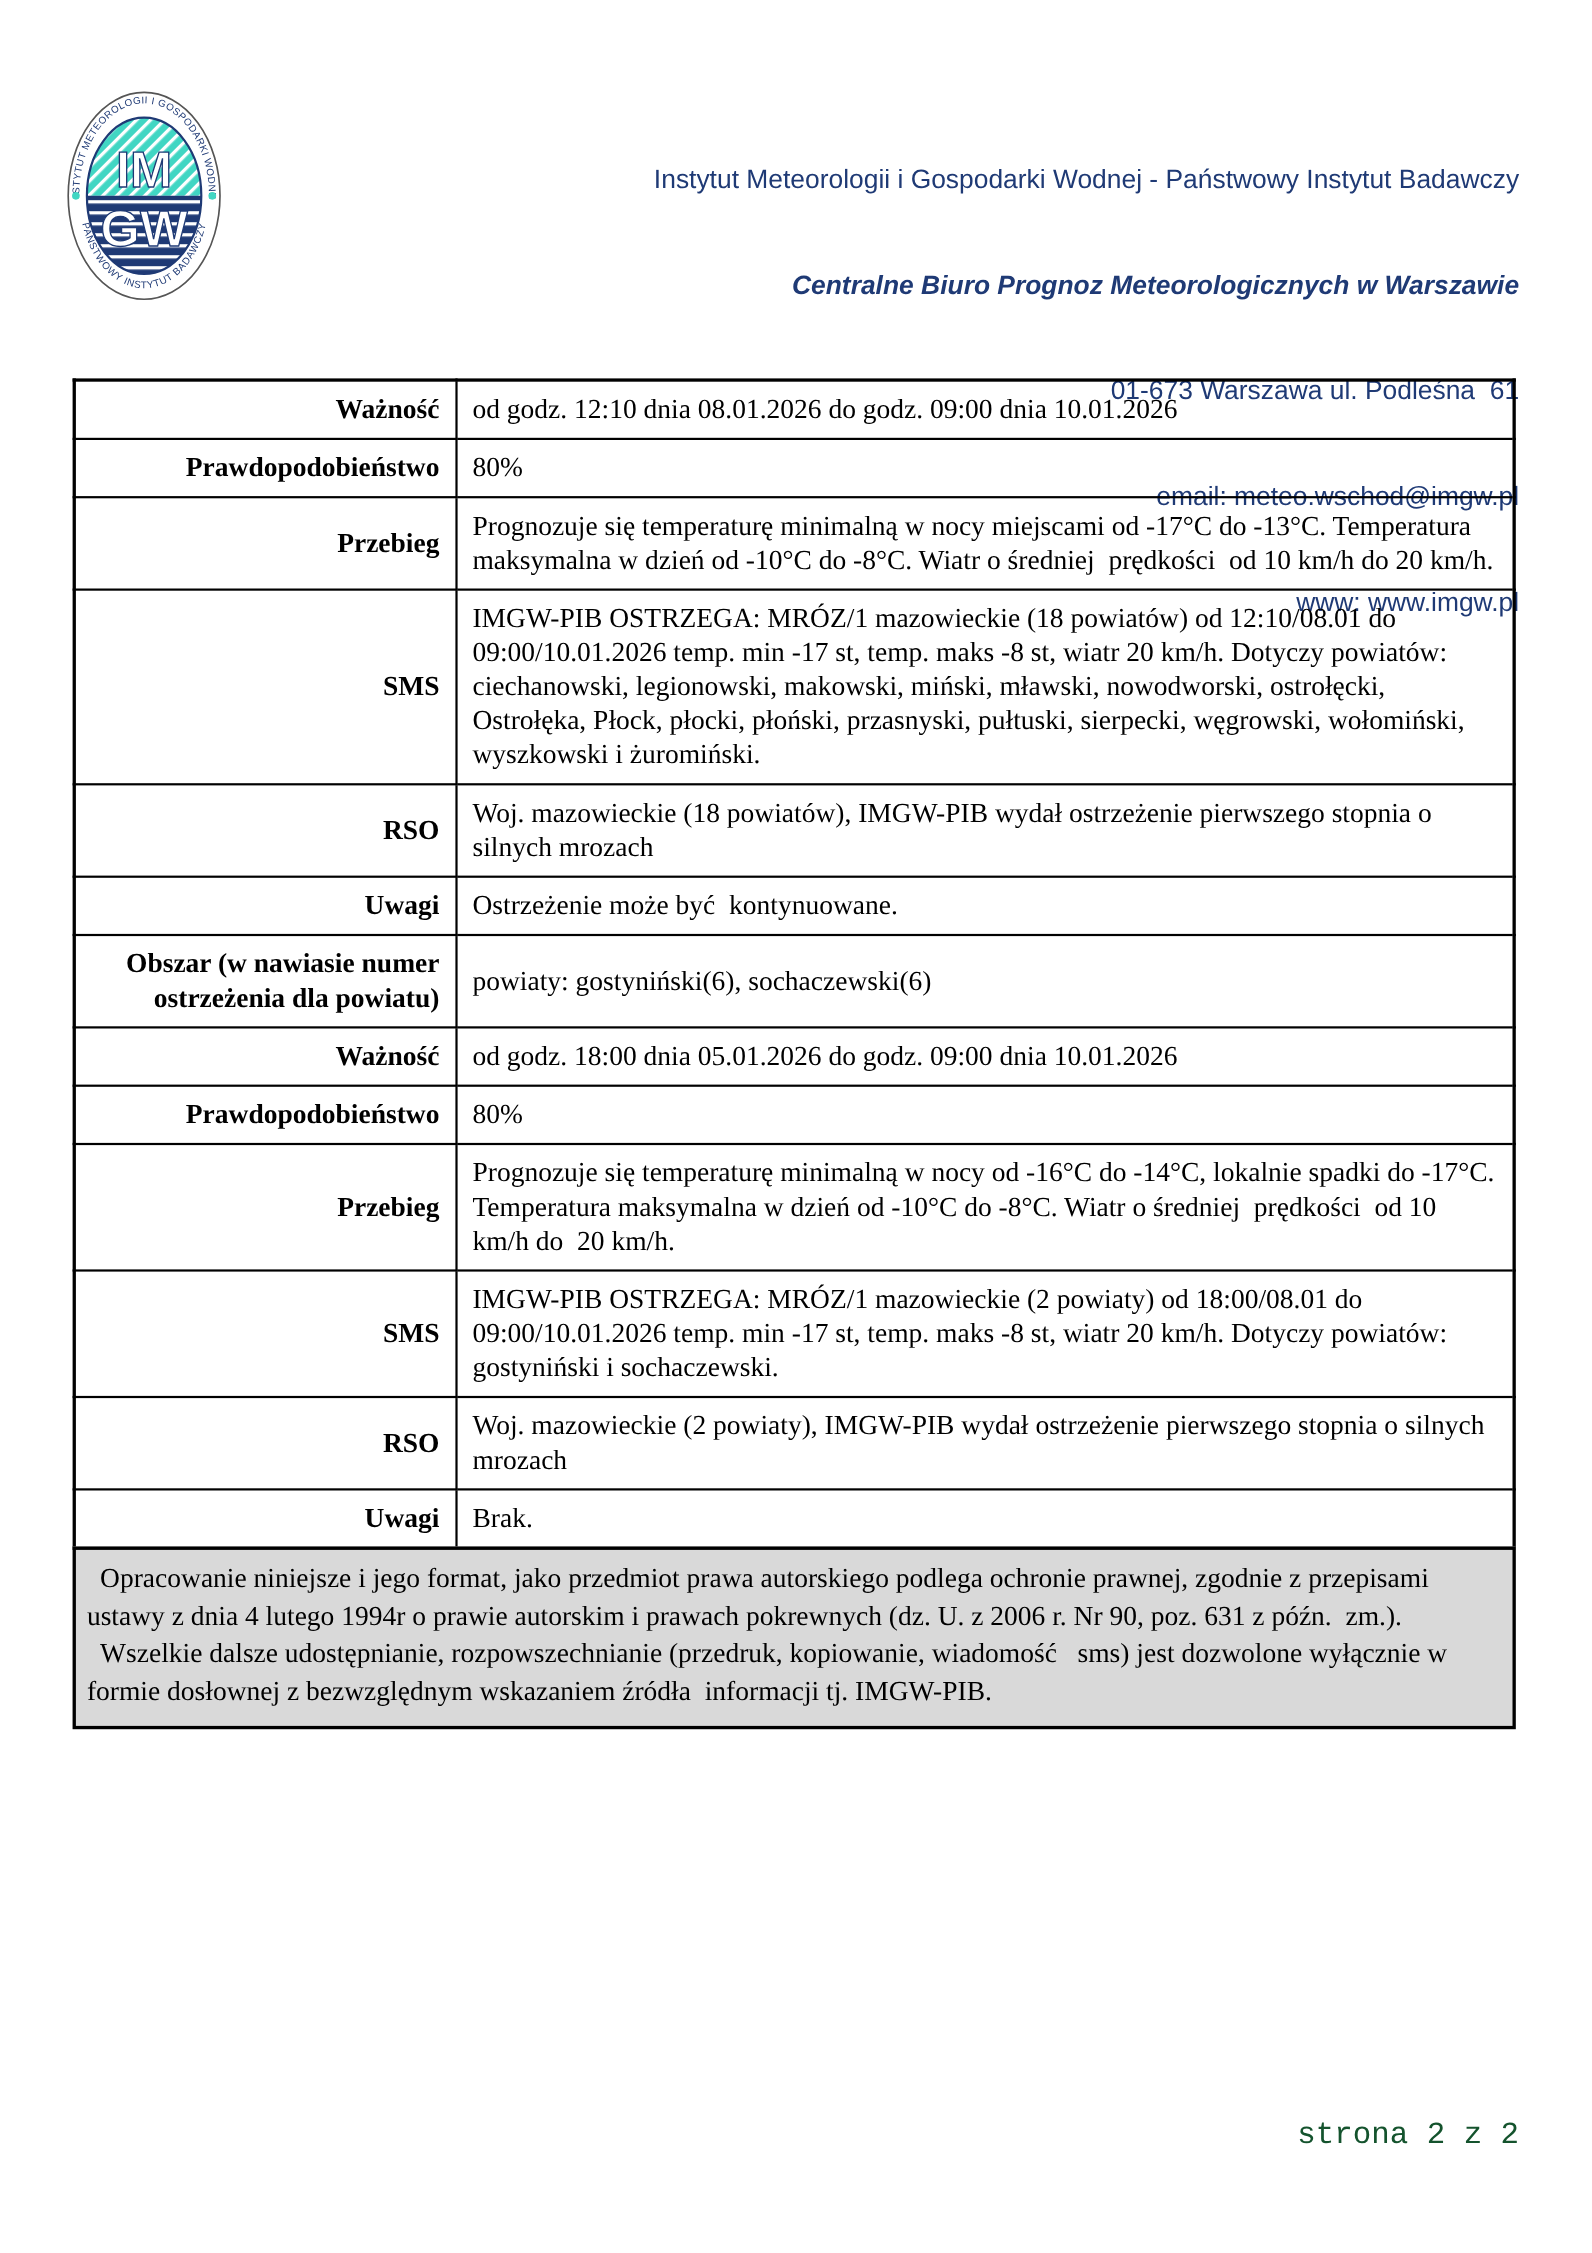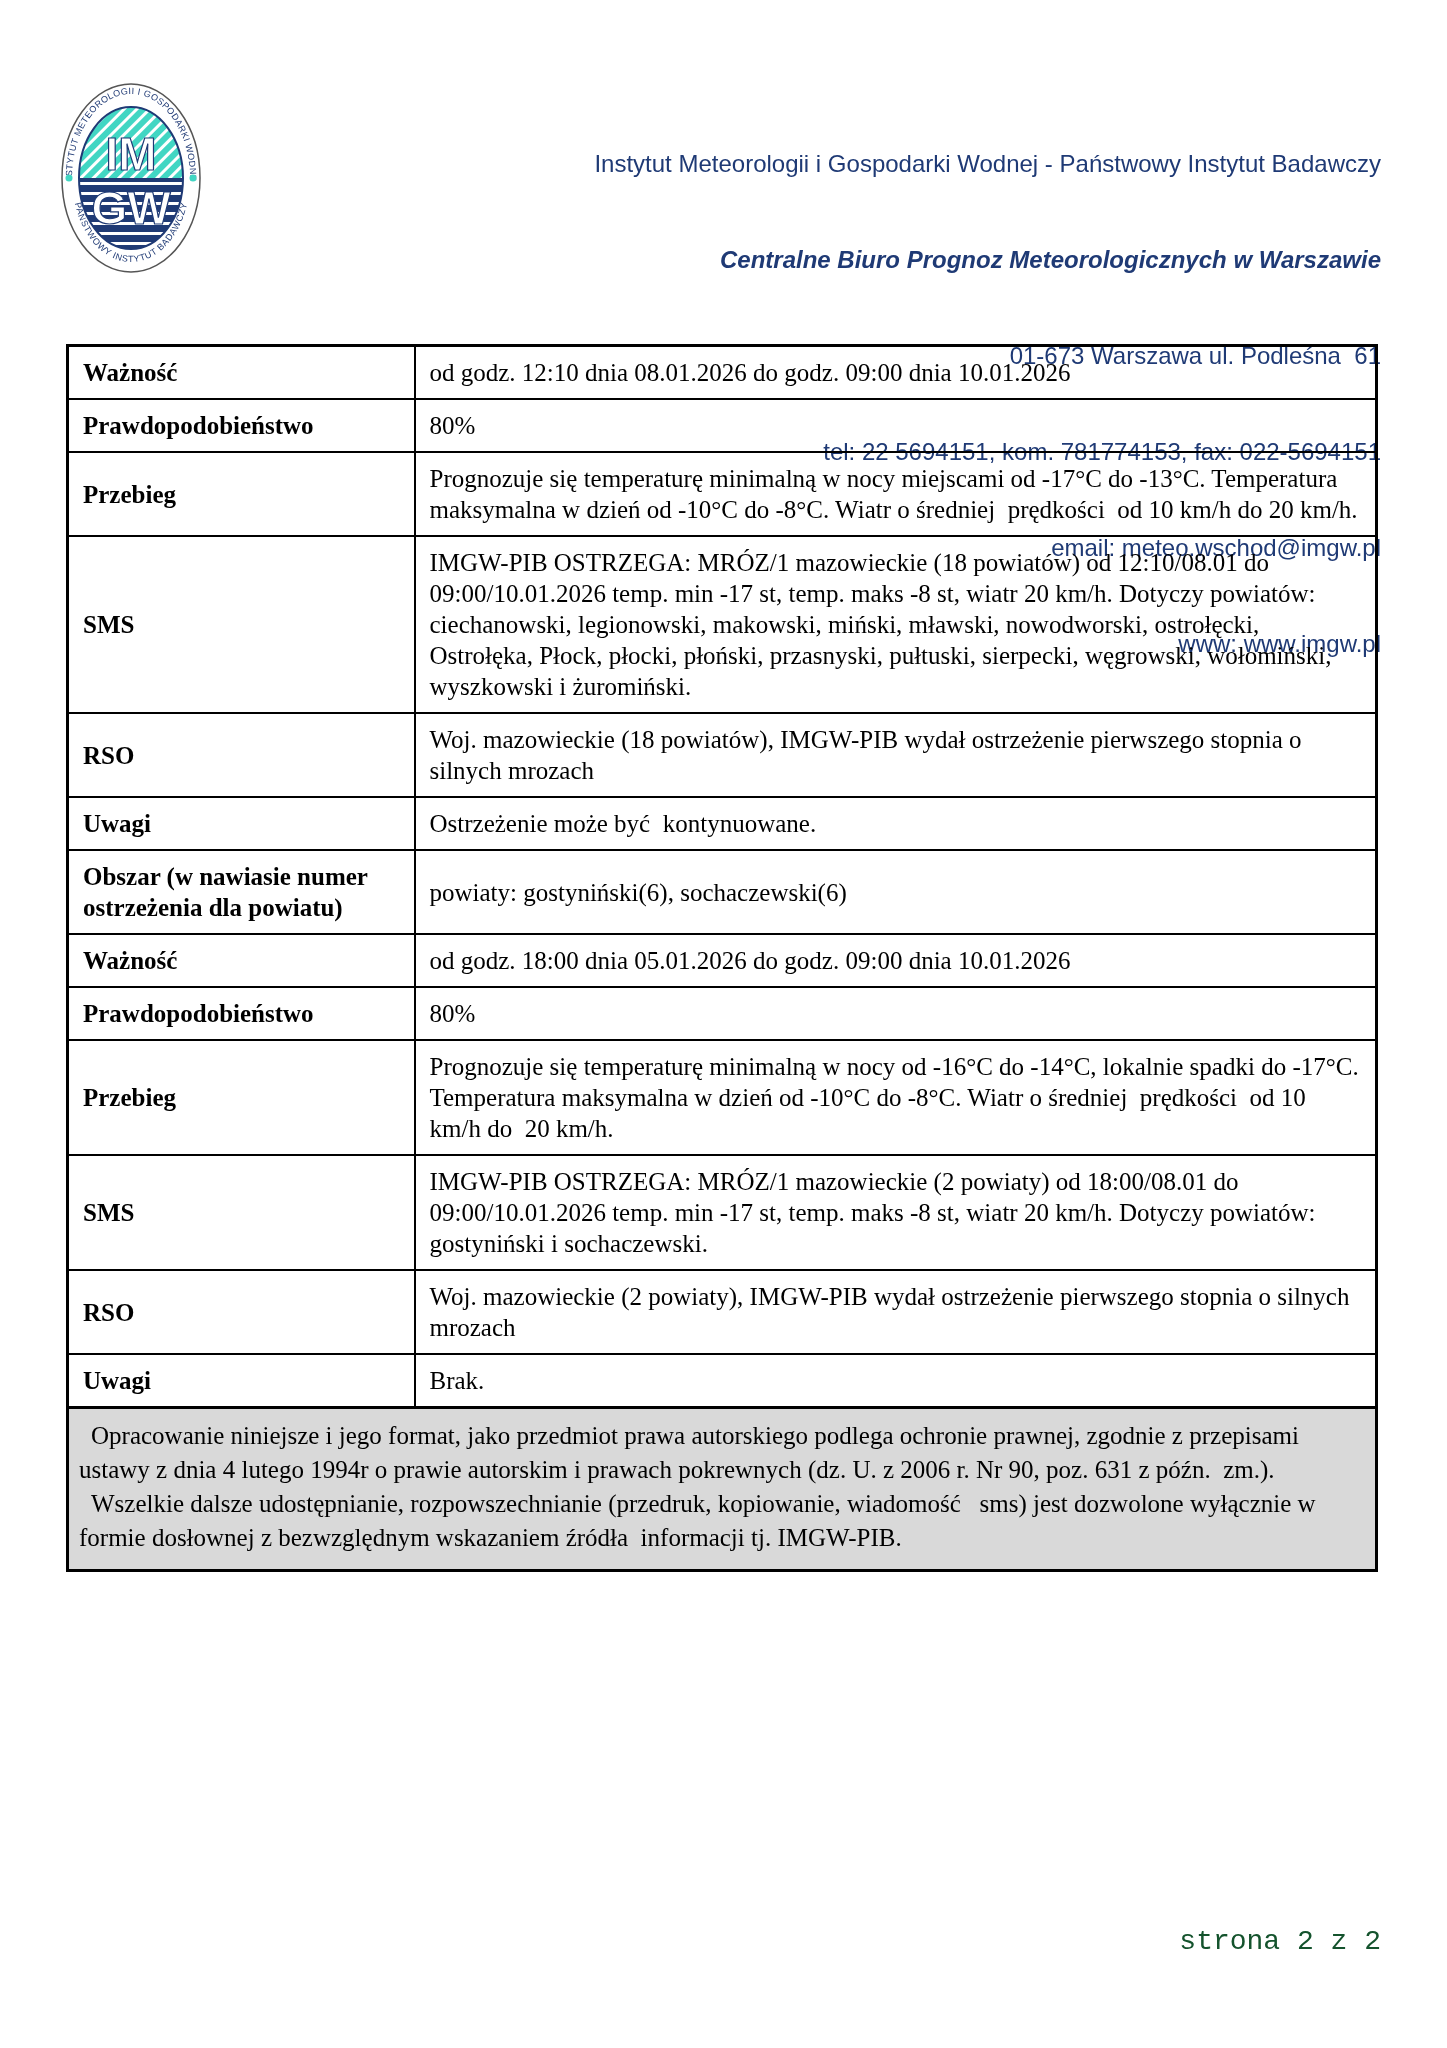--- a/index.html
+++ b/index.html
@@ -22,21 +22,21 @@
 
   table.warning-table {
     width:100%; border-collapse:collapse; table-layout:fixed;
     border:3px solid #000;
   }
   table.warning-table td {
     border:2px solid #000;
     font-size:25px; line-height:31px;
     padding:10px 14px; vertical-align:middle;
   }
-  td.label { font-weight:bold; }
+  td.label { font-weight:bold;text-align:right; }
   td.value { white-space:pre-wrap; }
   tr.highlight td { background:#ffff00; }
 
   .copyright {
     background:#d9d9d9; border:3px solid #000; margin-top:-3px;
     padding:10px 10px 14px 10px;
     font-size:25px; line-height:34px;
   }
   .copyright p { margin:0; text-indent:12px; white-space:pre-wrap; }
 
@@ -90,21 +90,20 @@
       </text>
       <circle cx="9" cy="96" r="3.5" fill="#41d6c3"></circle>
       <circle cx="133" cy="96" r="3.5" fill="#41d6c3"></circle>
     </svg>
   </div>
 
   <div class="header-text">
     <div>Instytut Meteorologii i Gospodarki Wodnej - Państwowy Instytut Badawczy</div>
     <div class="bold">Centralne Biuro Prognoz Meteorologicznych w Warszawie</div>
     <div>01-673 Warszawa ul. Podleśna  61</div>
-    <div>tel: 22 5694151, kom. 781774153, fax: 022-5694151</div>
     <div>email: meteo.wschod@imgw.pl</div>
     <div>www: www.imgw.pl</div>
   </div>
 
   <div class="content">
 
     <table class="warning-table">
       <colgroup>
           <col style="width:347px">
           <col>

